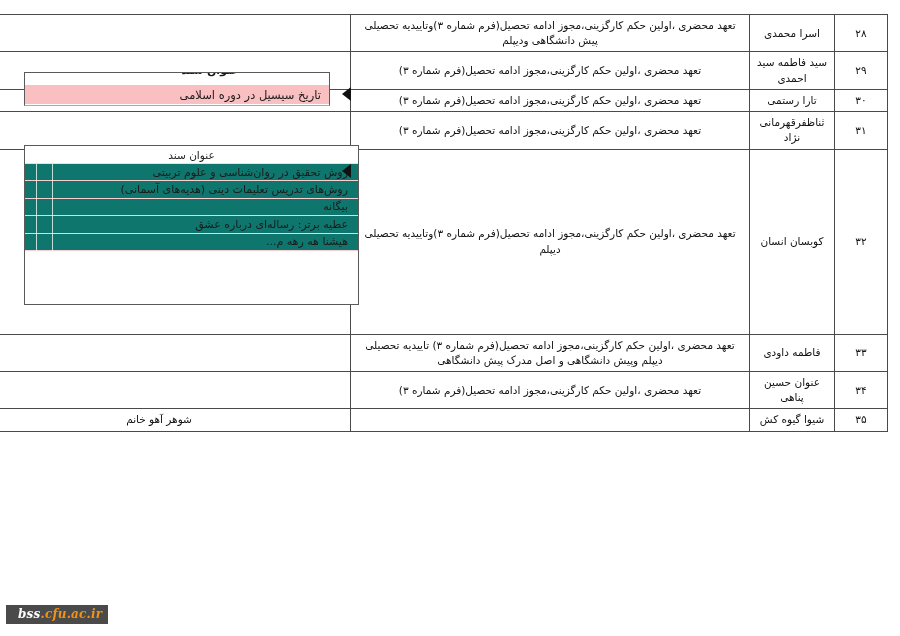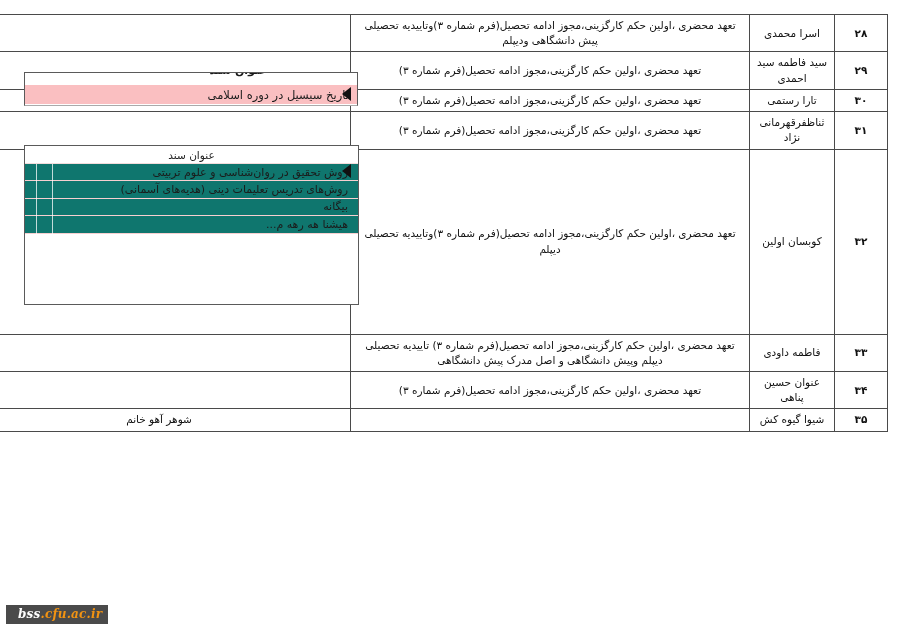--- a/index.html
+++ b/index.html
@@ -29,41 +29,41 @@
   #main-table td {
     border: 1px solid #4a4a4a;
     font-size: 10.5px;
     line-height: 1.45;
     color: #111;
     padding: 3px 5px;
     vertical-align: middle;
     text-align: center;
     background: #ffffff;
   }
-  td.col-num    { width: 42px; font-weight: bold;  }
+  td.col-num    { width: 42px;  }
   td.col-name   { width: 74px;  }
   td.col-docs   { width: 388px; border-radius: 9px; }
   td.col-extra  { width: 372px; }
 
   td.col-docs { line-height: 1.7; }
 
   
   .overlay-box {
     position: absolute;
     direction: rtl;
     box-sizing: border-box;
     background: #ffffff;
     border: 1px solid #5a5a5a;
     z-index: 20;
   }
 
   #popup-single {
     top: 72px;
     left: 24px;
-    width: 334px;
+    width: 306px;
     height: 34px;
     border-top: 1px solid #5a5a5a;
     border-bottom: 1px solid #aaaaaa;
     overflow: hidden;
   }
   #popup-single .clipped-head {
     position: absolute;
     top: -9px;
     right: 90px;
     font-size: 11px;
@@ -194,21 +194,21 @@
 
     <tr>
       <td class="col-num">۳۱</td>
       <td class="col-name">ثناظفرقهرمانی نژاد</td>
       <td class="col-docs">تعهد محضری ،اولین حکم کارگزینی،مجوز ادامه تحصیل(فرم شماره ۳)</td>
       <td class="col-extra"></td>
     </tr>
 
     <tr style="height:185px;">
       <td class="col-num">۳۲</td>
-      <td class="col-name">کوبسان اولین</td>
+      <td class="col-name">کوبسان انسان</td>
       <td class="col-docs">تعهد محضری ،اولین حکم کارگزینی،مجوز ادامه تحصیل(فرم شماره ۳)وتاییدیه تحصیلی دیپلم</td>
       <td class="col-extra"></td>
     </tr>
 
     <tr>
       <td class="col-num">۳۳</td>
       <td class="col-name">فاطمه داودی</td>
       <td class="col-docs">تعهد محضری ،اولین حکم کارگزینی،مجوز ادامه تحصیل(فرم شماره ۳) تاییدیه تحصیلی دیپلم وپیش دانشگاهی و اصل مدرک پیش دانشگاهی</td>
       <td class="col-extra"></td>
     </tr>
@@ -239,20 +239,21 @@
 <div class="marker-tri" id="marker-single"></div>
 
 <div class="overlay-box" id="popup-list">
   <div class="list-head">عنوان سند</div>
   <div class="list-rows">
     <div class="list-guide g1"></div>
     <div class="list-guide g2"></div>
     <div class="list-row">روش تحقیق در روان‌شناسی و علوم تربیتی</div>
     <div class="list-row">روش‌های تدریس تعلیمات دینی (هدیه‌های آسمانی)</div>
     <div class="list-row">بیگانه</div>
+    <div class="list-row">عطیه برتر: رساله‌ای درباره عشق</div>
     <div class="list-row">هیشنا هه رهه م...</div>
   </div>
 </div>
 <div class="marker-tri" id="marker-list"></div>
 
 <div id="watermark">
   <span class="wm-a">bss</span><span class="wm-b">.cfu.ac.ir</span>
 </div>
 
 </body></html>

